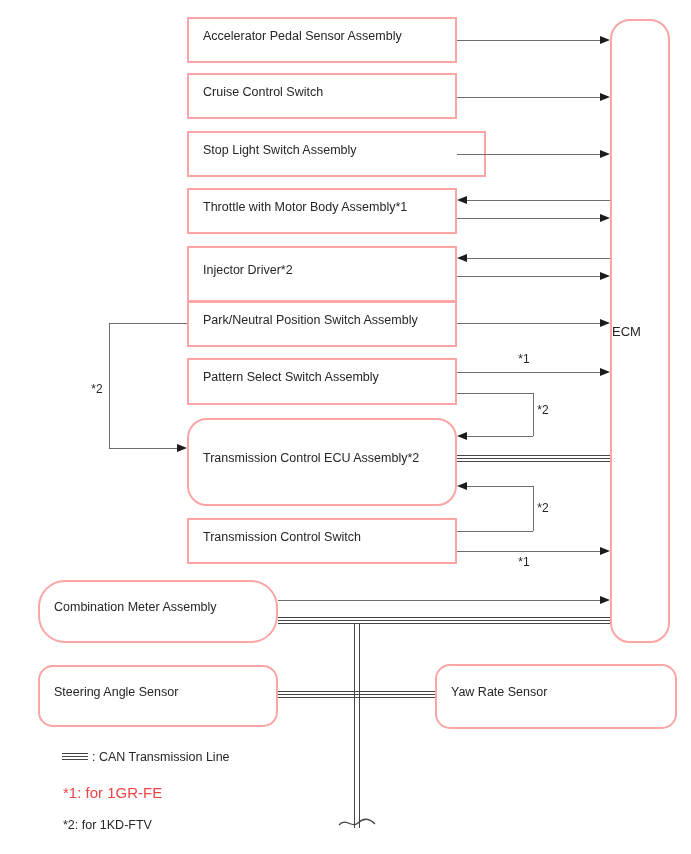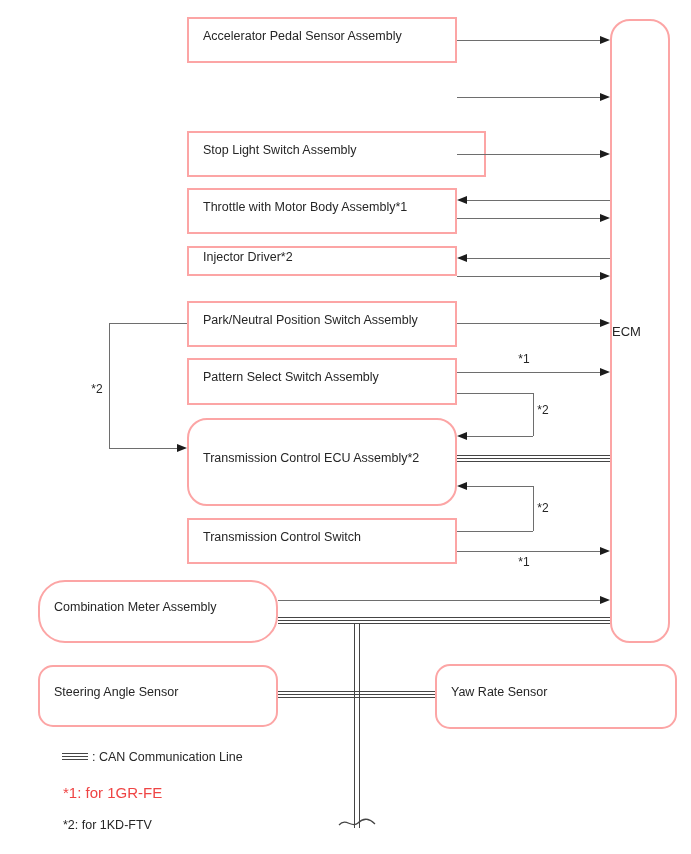--- a/index.html
+++ b/index.html
@@ -25,21 +25,21 @@
     color: #262626;
     padding-left: 14px;
     margin-bottom: 9px;
     white-space: nowrap;
   }
 
   #b-accel    { left:187px; top:17px;  width:270px; height:46px; }
   #b-cruise   { left:187px; top:73px;  width:270px; height:46px; }
   #b-stop     { left:187px; top:131px; width:299px; height:46px; }
   #b-throttle { left:187px; top:188px; width:270px; height:46px; }
-  #b-injector { left:187px; top:246px; width:270px; height:30px; }
+  #b-injector { left:187px; top:246px; width:270px; height:56px; }
   #b-park     { left:187px; top:301px; width:270px; height:46px; }
   #b-pattern  { left:187px; top:358px; width:270px; height:47px; }
   #b-tcu      { left:187px; top:418px; width:270px; height:88px; border-radius:20px; }
   #b-tcs      { left:187px; top:518px; width:270px; height:46px; }
   #b-comb     { left:38px;  top:580px; width:240px; height:63px; border-radius:27px; }
   #b-steer    { left:38px;  top:665px; width:240px; height:62px; border-radius:15px; }
   #b-yaw      { left:435px; top:664px; width:242px; height:65px; border-radius:15px; }
   #b-ecm      { left:610px; top:19px;  width:60px;  height:624px; border-radius:20px; justify-content:flex-start; }
   #b-ecm .lbl { padding:0; margin:0; font-size:13px; }
 
@@ -122,20 +122,23 @@
   #legend-fn2  { position:absolute; left:63px; top:818px; font-size:12.5px; color:#262626; }
 </style>
 </head>
 <body>
 
 <div id="canvas">
 
   <div class="box" id="b-accel">
     <span class="lbl">Accelerator Pedal Sensor Assembly</span>
   </div>
+  <div class="box" id="b-cruise">
+    <span class="lbl">Cruise Control Switch</span>
+  </div>
   <div class="box" id="b-stop">
     <span class="lbl">Stop Light Switch Assembly</span>
   </div>
   <div class="box" id="b-throttle">
     <span class="lbl">Throttle with Motor Body Assembly*1</span>
   </div>
   <div class="box" id="b-injector">
     <span class="lbl">Injector Driver*2</span>
   </div>
   <div class="box" id="b-park">
@@ -216,17 +219,17 @@
 
   <div class="can-h" id="can-tcu"></div>
   <div class="can-h" id="can-comb"></div>
   <div class="can-h" id="can-steer"></div>
   <div class="can-v" id="can-drop"></div>
   <svg id="can-break" width="40" height="18" viewBox="0 0 40 18">
     <path d="M2 11 C 9 3, 15 15, 21 9 S 33 5, 38 10" stroke="#454545" stroke-width="1.2" fill="none"></path>
   </svg>
 
   <div class="can-h" id="legend-symbol"></div>
-  <div id="legend-can">: CAN Communication Line</div>
+  <div id="legend-can">: CAN Transmission Line</div>
   <div id="legend-fn1">*1: for 1GR-FE</div>
   <div id="legend-fn2">*2: for 1KD-FTV</div>
 
 </div>
 
 </body></html>

